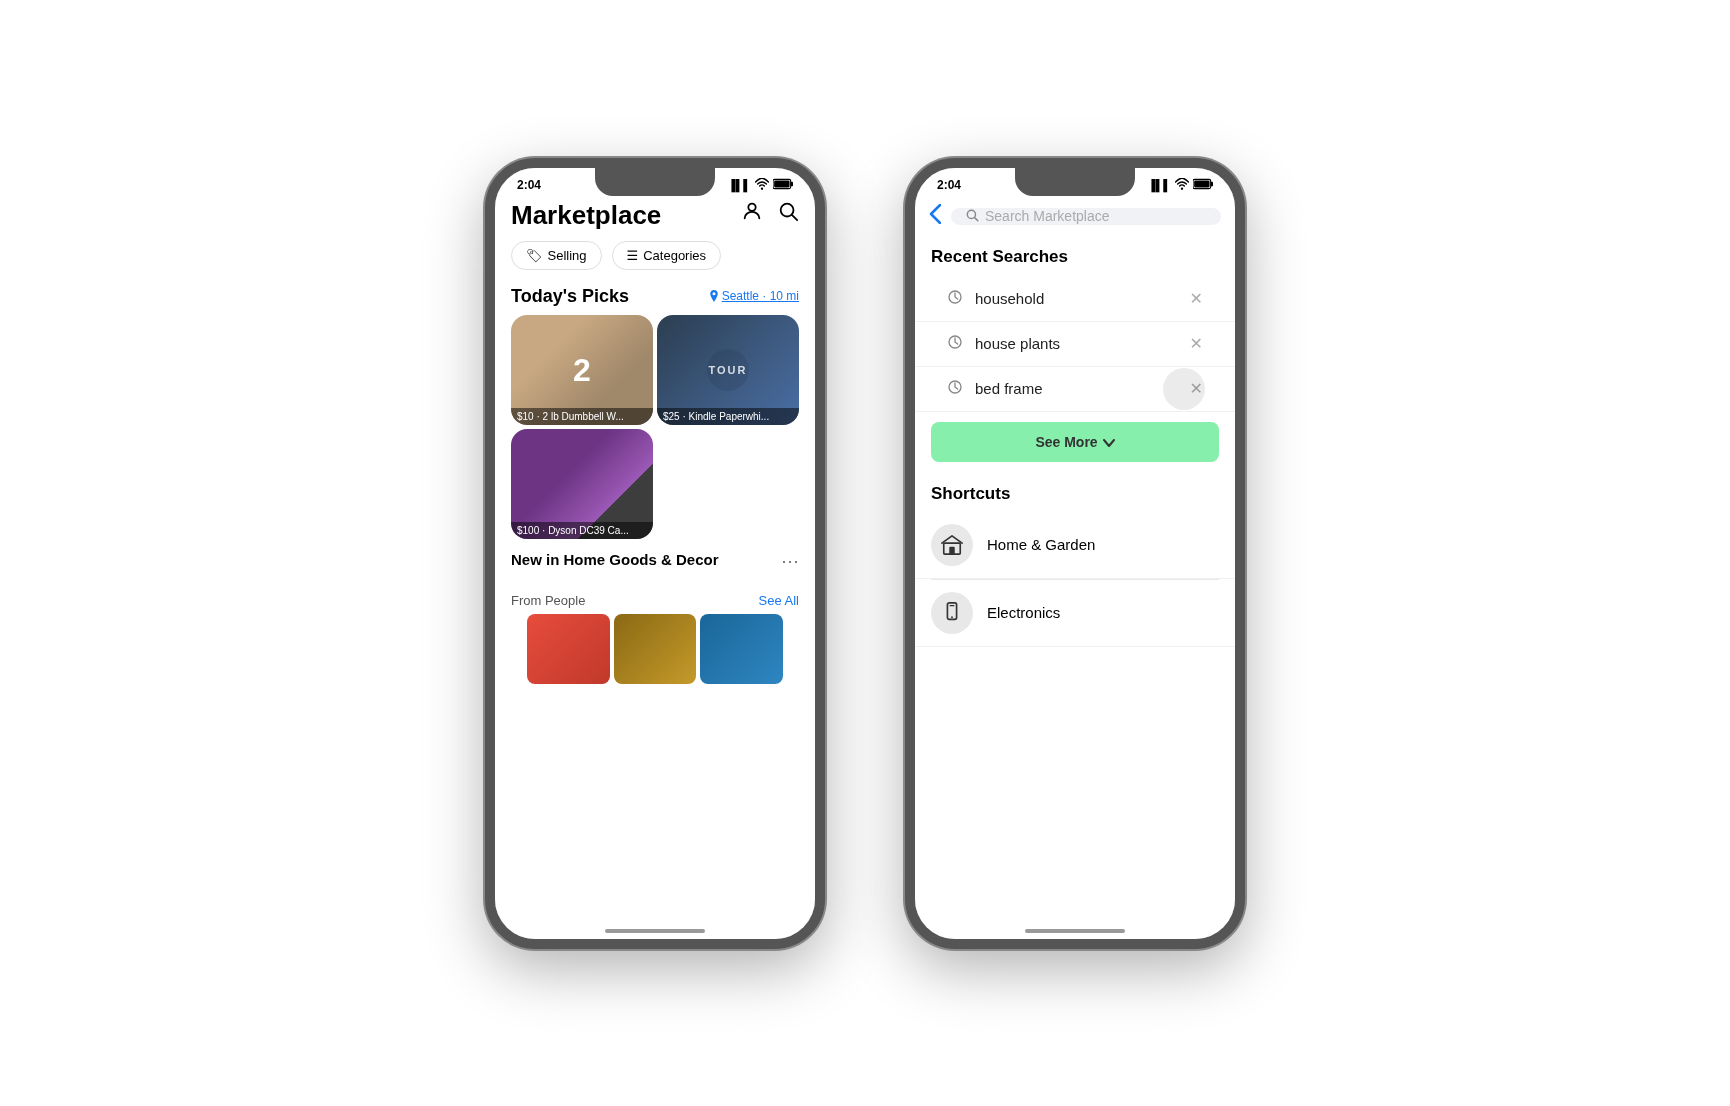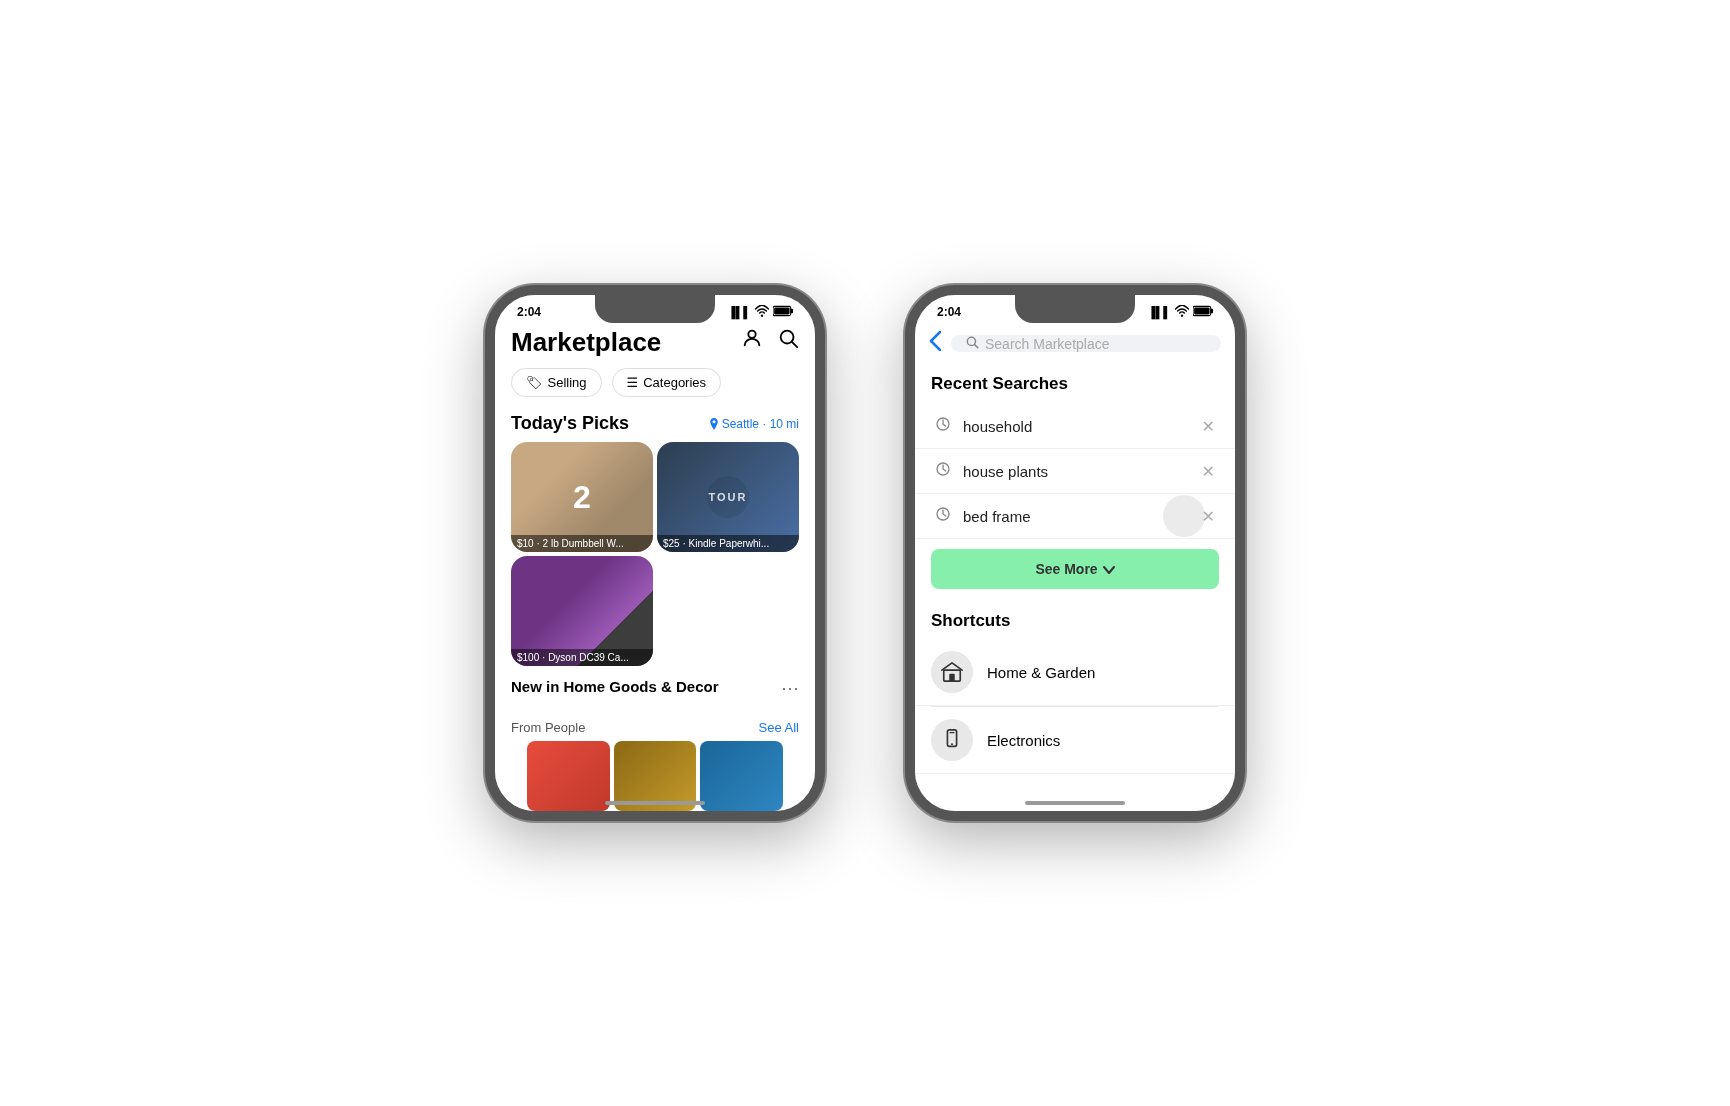--- a/index.html
+++ b/index.html
@@ -10,21 +10,21 @@
       align-items: center;
       min-height: 100vh;
       font-family: -apple-system, BlinkMacSystemFont, 'Segoe UI', Helvetica, Arial, sans-serif;
       gap: 80px;
       padding: 40px;
     }
 
     
     .phone-frame {
       width: 340px;
-      height: 536px;
+      height: 791px;
       border-radius: 50px;
       border: 10px solid #555;
       background: #fff;
       position: relative;
       overflow: hidden;
       box-shadow: 0 0 0 2px #888, inset 0 0 0 2px #999, 0 20px 60px rgba(0,0,0,0.3);
     }
     .phone-frame::before {
       content: '';
       position: absolute;
@@ -85,21 +85,21 @@
       cursor: pointer;
     }
 
     .mp-section-header {
       display: flex;
       justify-content: space-between;
       align-items: center;
       padding: 4px 16px 8px;
     }
     .mp-section-title { font-size: 18px; font-weight: 700; }
-    .mp-location { font-size: 12px; color: #1877f2; display: flex; align-items: center; gap: 3px; }
+    .mp-location { font-size: 12px; color: #1877f2; display: flex; align-items: center; gap: 3px; text-decoration: underline; }
 
     .mp-grid {
       display: grid;
       grid-template-columns: 1fr 1fr;
       gap: 4px;
       padding: 0 16px;
       margin-bottom: 4px;
     }
     .mp-card {
       border-radius: 16px;
@@ -193,21 +193,21 @@
       gap: 6px;
     }
     .search-icon-sm { font-size: 13px; color: #888; }
     .search-placeholder { font-size: 14px; color: #aaa; }
 
     .search-section-title { font-size: 17px; font-weight: 700; padding: 8px 16px 10px; }
 
     .recent-item {
       display: flex;
       align-items: center;
-      padding: 12px 20px;
+      padding: 12px 32px;
       gap: 12px;
       border-bottom: 1px solid #f0f0f0;
     }
     .clock-icon { font-size: 16px; color: #888; }
     .recent-text { flex: 1; font-size: 15px; color: #222; }
     .close-icon { font-size: 16px; color: #aaa; cursor: pointer; }
 
     .see-more-btn {
       margin: 10px 16px;
       background: #86efac;

